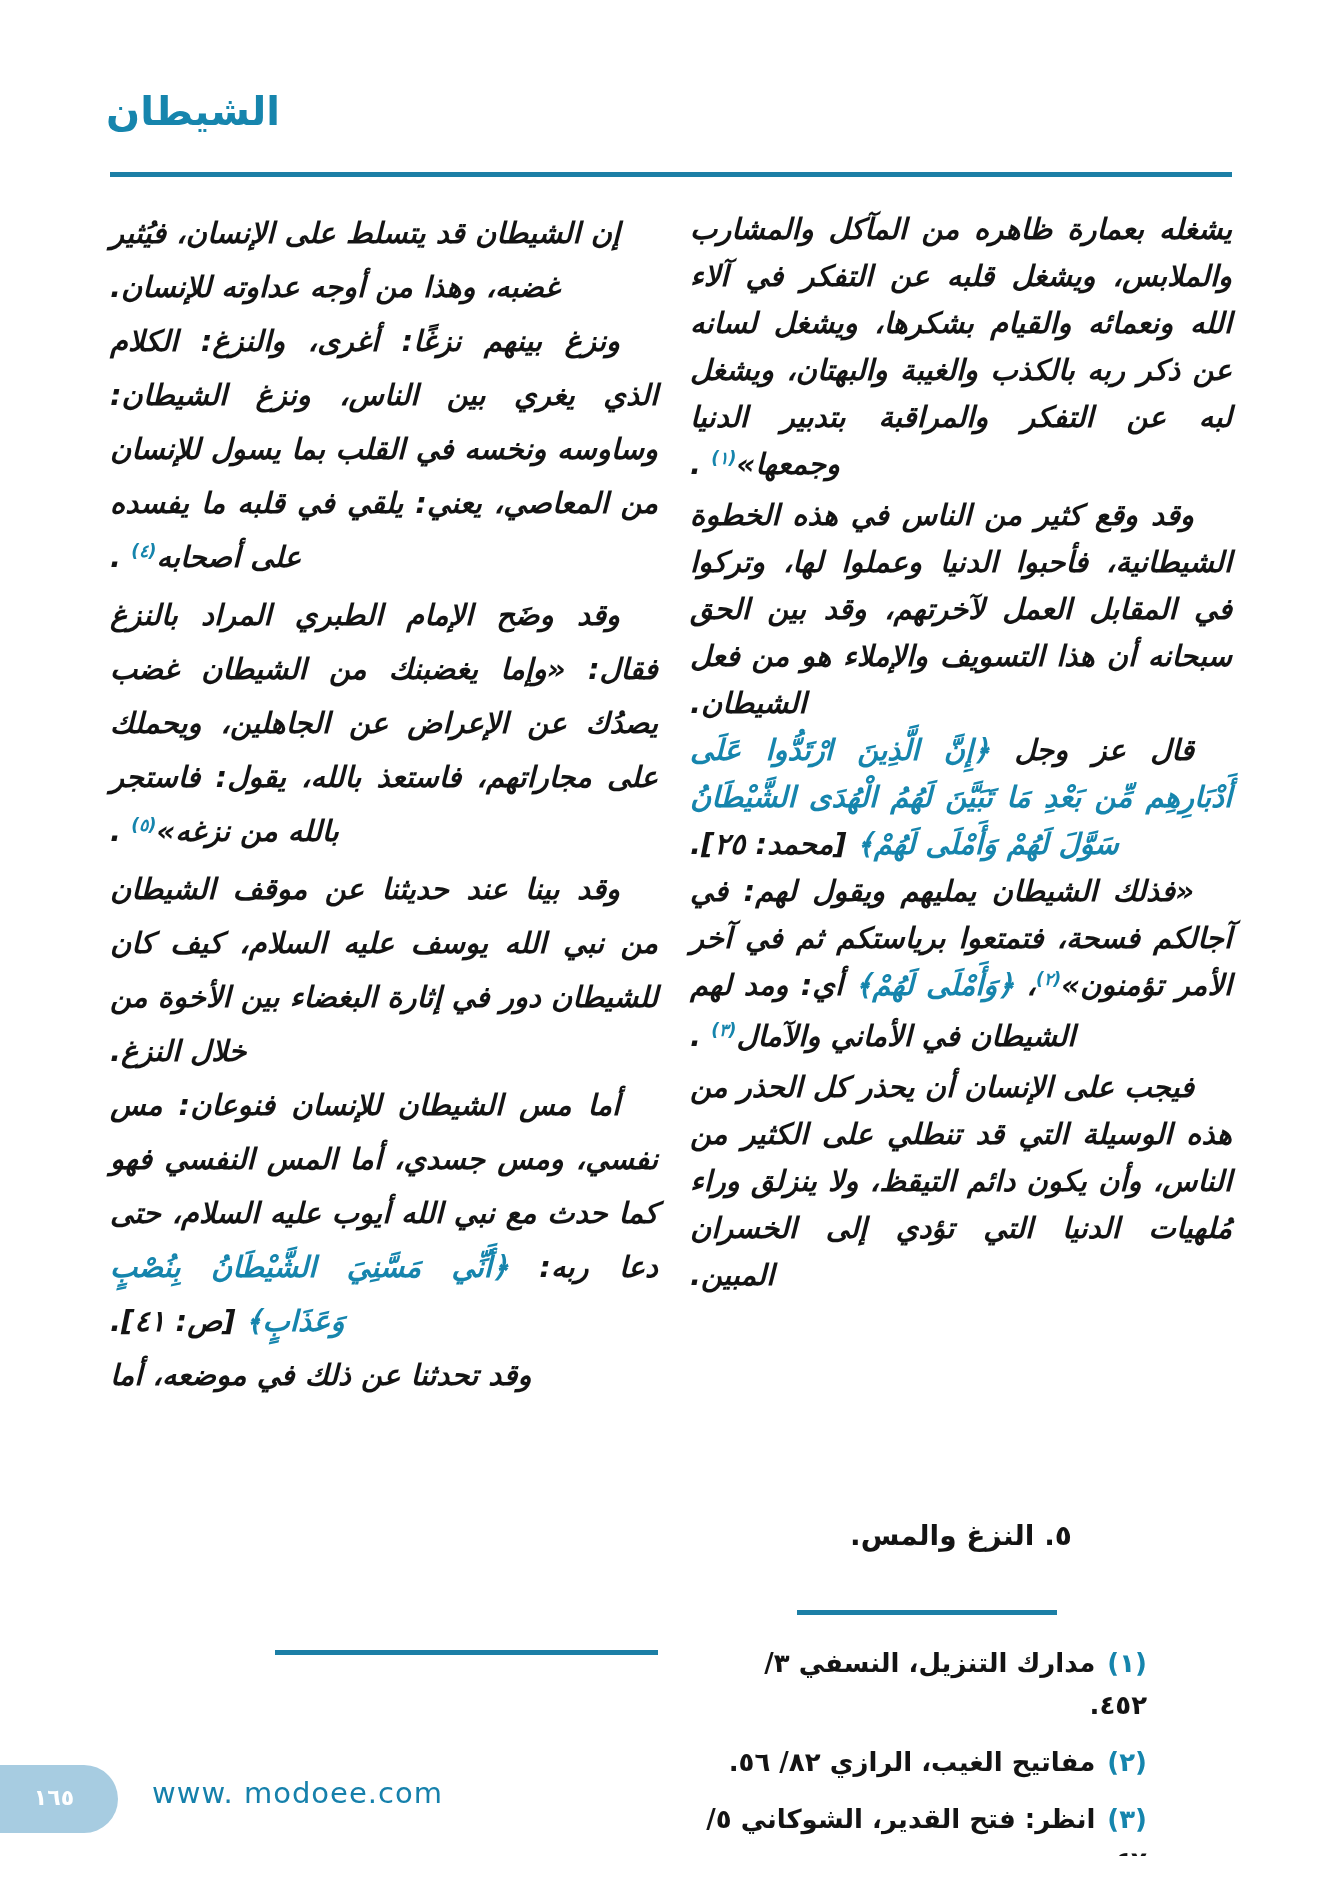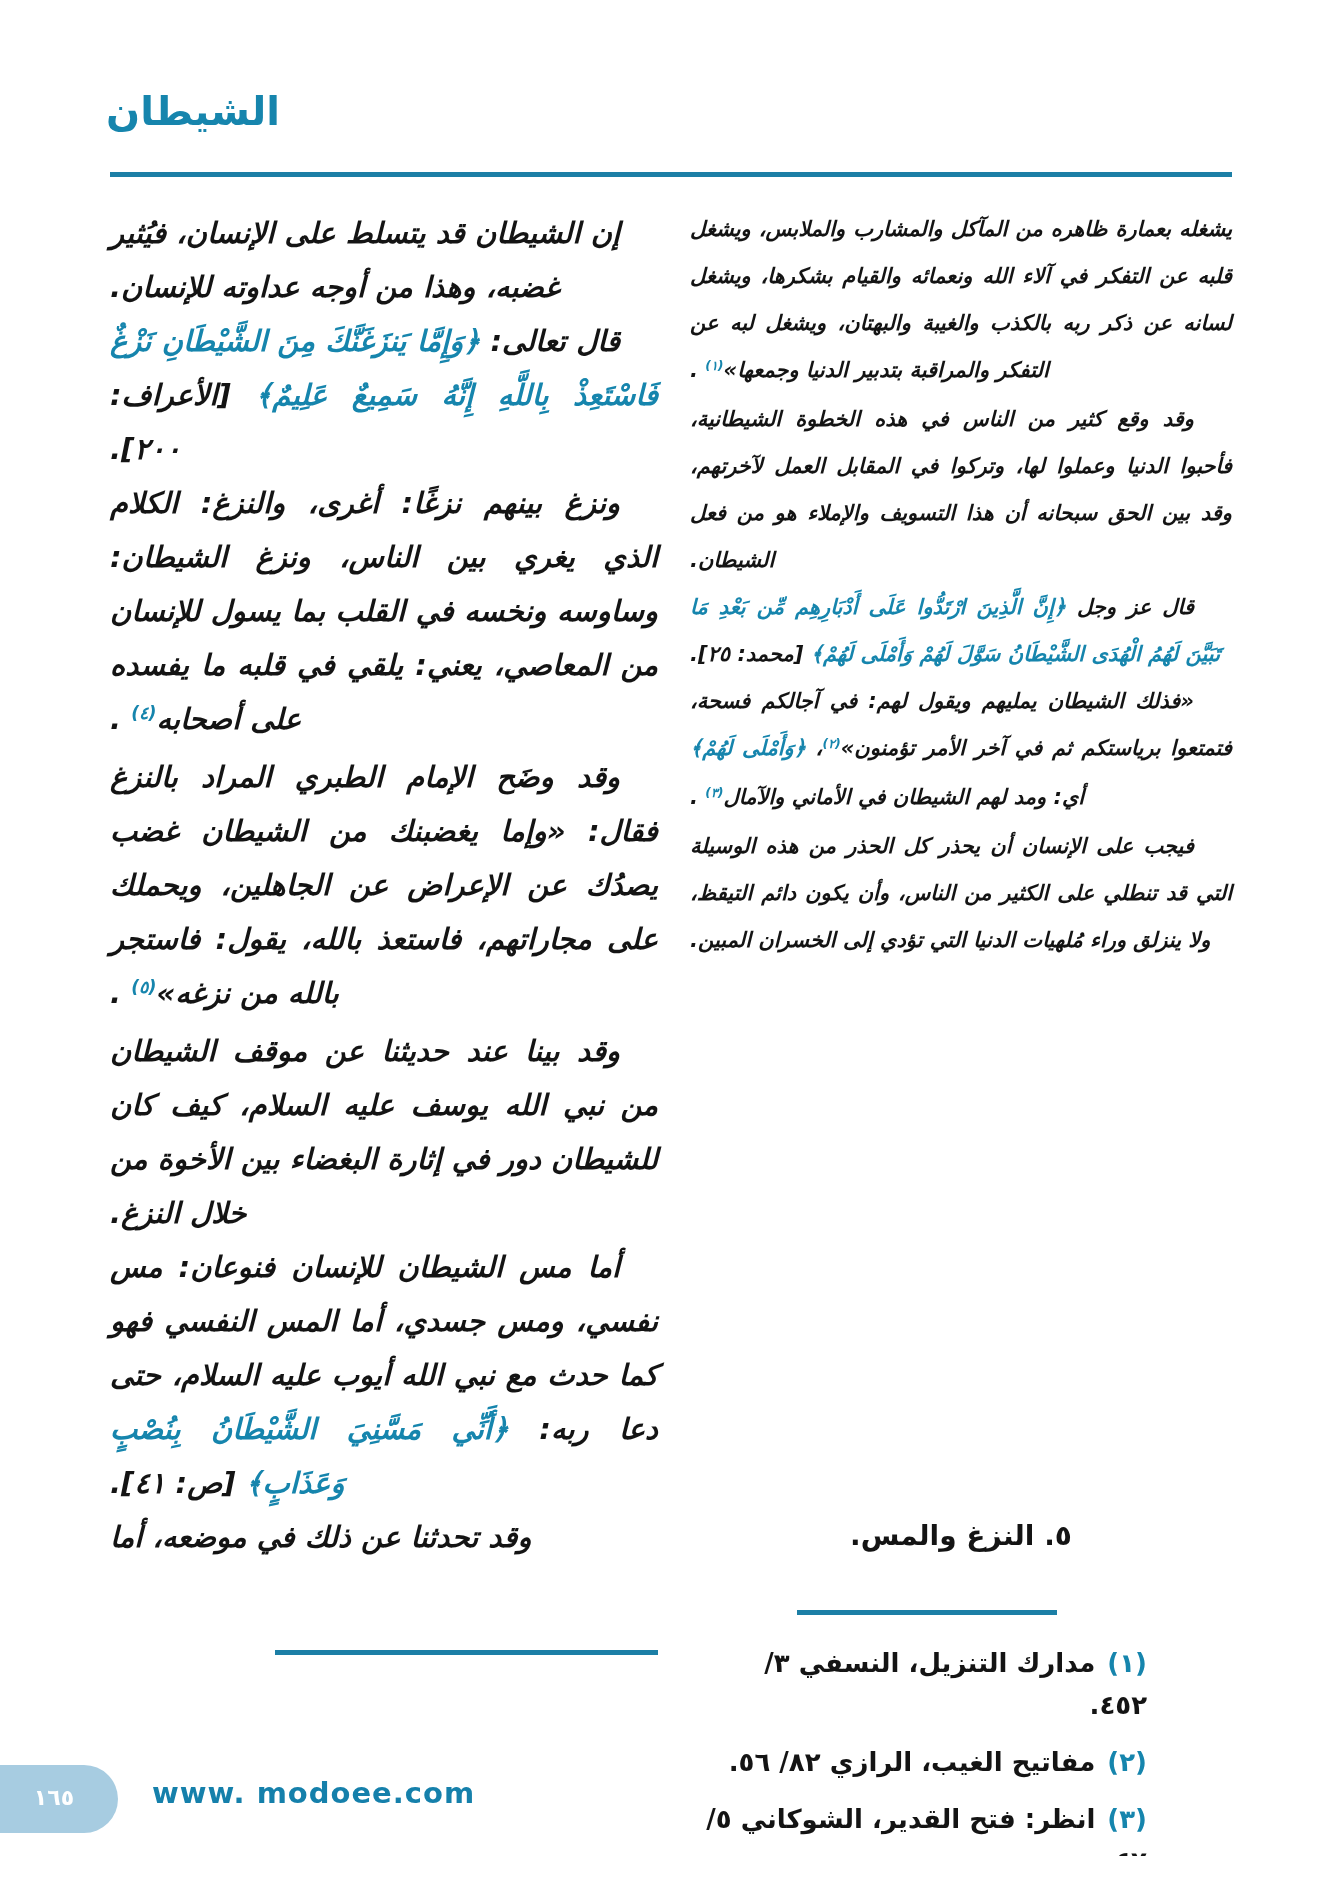--- a/index.html
+++ b/index.html
@@ -7,21 +7,21 @@
   .page{position:relative;width:1339px;height:1856px;background:#fff;overflow:hidden;}
 
   
   .header-title{position:absolute;left:106px;top:88px;font-size:40px;font-weight:bold;
     color:#1685ad;direction:rtl;}
   .header-rule{position:absolute;left:110px;top:172px;width:1122px;height:5px;background:#1c7fa6;}
 
   
   .col{position:absolute;top:206px;direction:rtl;color:#141414;font-weight:bold;}
   .col-left{left:110px;width:548px;font-size:29px;line-height:54px;}
-  .col-right{left:690px;width:542px;font-size:21px;line-height:47px;}
+  .col-right{left:690px;width:542px;font-size:29px;line-height:47px;}
   p.para{margin:0;text-align:justify;text-align-last:left;font-style:italic;}
   p.para.indent{text-indent:38px;}
   .quran{color:#1685ad;}
   .fn-ref{color:#1685ad;font-size:0.6em;position:relative;top:-0.55em;font-weight:bold;}
 
   .section-heading{position:absolute;left:690px;top:1519px;width:542px;direction:rtl;
     text-align:center;font-size:28px;font-weight:bold;color:#141414;}
 
   
   .fn-sep{position:absolute;height:5px;background:#1c7fa6;}
@@ -31,41 +31,40 @@
   .footnotes .fn-line{margin:15px;text-align:right;line-height:42px;}
   .fn-right{left:690px;top:1627px;width:472px;}
   .fn-left{left:110px;top:1665px;width:515px;}
   .fn-marker{color:#1685ad;margin-left:12px;}
 
   
   .page-pill{position:absolute;left:0;top:1765px;width:118px;height:68px;background:#a7cce1;
     border-radius:0 34px 34px 0;}
   .page-number{position:absolute;left:0;top:1765px;width:108px;height:68px;line-height:66px;
     text-align:center;color:#ffffff;font-size:22px;font-weight:bold;direction:rtl;}
-  .website{position:absolute;left:152px;top:1776px;font-size:29px;font-weight:bold;
+  .website{position:absolute;left:152px;top:1776px;font-size:29px;font-weight:normal;
     color:#1580ab;letter-spacing:1px;}
 </style>
 </head>
 <body>
 
 <div class="page">
 
   <div class="header-title">الشيطان</div>
   <div class="header-rule"></div>
 
   <div class="col col-right">
       <p class="para"><span>يشغله بعمارة ظاهره من المآكل والمشارب والملابس، ويشغل قلبه عن التفكر في آلاء الله ونعمائه والقيام بشكرها، ويشغل لسانه عن ذكر ربه بالكذب والغيبة والبهتان، ويشغل لبه عن التفكر والمراقبة بتدبير الدنيا وجمعها»</span><span class="fn-ref">(١)</span><span> .</span></p>
       <p class="para indent"><span>وقد وقع كثير من الناس في هذه الخطوة الشيطانية، فأحبوا الدنيا وعملوا لها، وتركوا في المقابل العمل لآخرتهم، وقد بين الحق سبحانه أن هذا التسويف والإملاء هو من فعل الشيطان.</span></p>
       <p class="para indent"><span>قال عز وجل </span><span class="quran">﴿إِنَّ الَّذِينَ ارْتَدُّوا عَلَى أَدْبَارِهِم مِّن بَعْدِ مَا تَبَيَّنَ لَهُمُ الْهُدَى الشَّيْطَانُ سَوَّلَ لَهُمْ وَأَمْلَى لَهُمْ﴾</span><span> [محمد: ٢٥].</span></p>
       <p class="para indent"><span>«فذلك الشيطان يمليهم ويقول لهم: في آجالكم فسحة، فتمتعوا برياستكم ثم في آخر الأمر تؤمنون»</span><span class="fn-ref">(٢)</span><span>، </span><span class="quran">﴿وَأَمْلَى لَهُمْ﴾</span><span> أي: ومد لهم الشيطان في الأماني والآمال</span><span class="fn-ref">(٣)</span><span> .</span></p>
       <p class="para indent"><span>فيجب على الإنسان أن يحذر كل الحذر من هذه الوسيلة التي قد تنطلي على الكثير من الناس، وأن يكون دائم التيقظ، ولا ينزلق وراء مُلهيات الدنيا التي تؤدي إلى الخسران المبين.</span></p>
     </div>
   <div class="col col-left">
       <p class="para indent"><span>إن الشيطان قد يتسلط على الإنسان، فيُثير غضبه، وهذا من أوجه عداوته للإنسان.</span></p>
-      <p class="para indent"><span>قال تعالى: </span><span class="quran">﴿وَإِمَّا يَنزَغَنَّكَ مِنَ الشَّيْطَانِ نَزْغٌ فَاسْتَعِذْ بِاللَّهِ إِنَّهُ سَمِيعٌ عَلِيمٌ﴾</span><span> [الأعراف: ٢٠٠].</span></p>
       <p class="para indent"><span>ونزغ بينهم نزغًا: أغرى، والنزغ: الكلام الذي يغري بين الناس، ونزغ الشيطان: وساوسه ونخسه في القلب بما يسول للإنسان من المعاصي، يعني: يلقي في قلبه ما يفسده على أصحابه</span><span class="fn-ref">(٤)</span><span> .</span></p>
       <p class="para indent"><span>وقد وضَح الإمام الطبري المراد بالنزغ فقال: «وإما يغضبنك من الشيطان غضب يصدُك عن الإعراض عن الجاهلين، ويحملك على مجاراتهم، فاستعذ بالله، يقول: فاستجر بالله من نزغه»</span><span class="fn-ref">(٥)</span><span> .</span></p>
       <p class="para indent"><span>وقد بينا عند حديثنا عن موقف الشيطان من نبي الله يوسف عليه السلام، كيف كان للشيطان دور في إثارة البغضاء بين الأخوة من خلال النزغ.</span></p>
       <p class="para indent"><span>أما مس الشيطان للإنسان فنوعان: مس نفسي، ومس جسدي، أما المس النفسي فهو كما حدث مع نبي الله أيوب عليه السلام، حتى دعا ربه: </span><span class="quran">﴿أَنِّي مَسَّنِيَ الشَّيْطَانُ بِنُصْبٍ وَعَذَابٍ﴾</span><span> [ص: ٤١].</span></p>
       <p class="para indent"><span>وقد تحدثنا عن ذلك في موضعه، أما</span></p>
     </div>
 
   <div class="section-heading">٥. النزغ والمس.</div>
 
   <div class="fn-sep fn-sep-right"></div>

